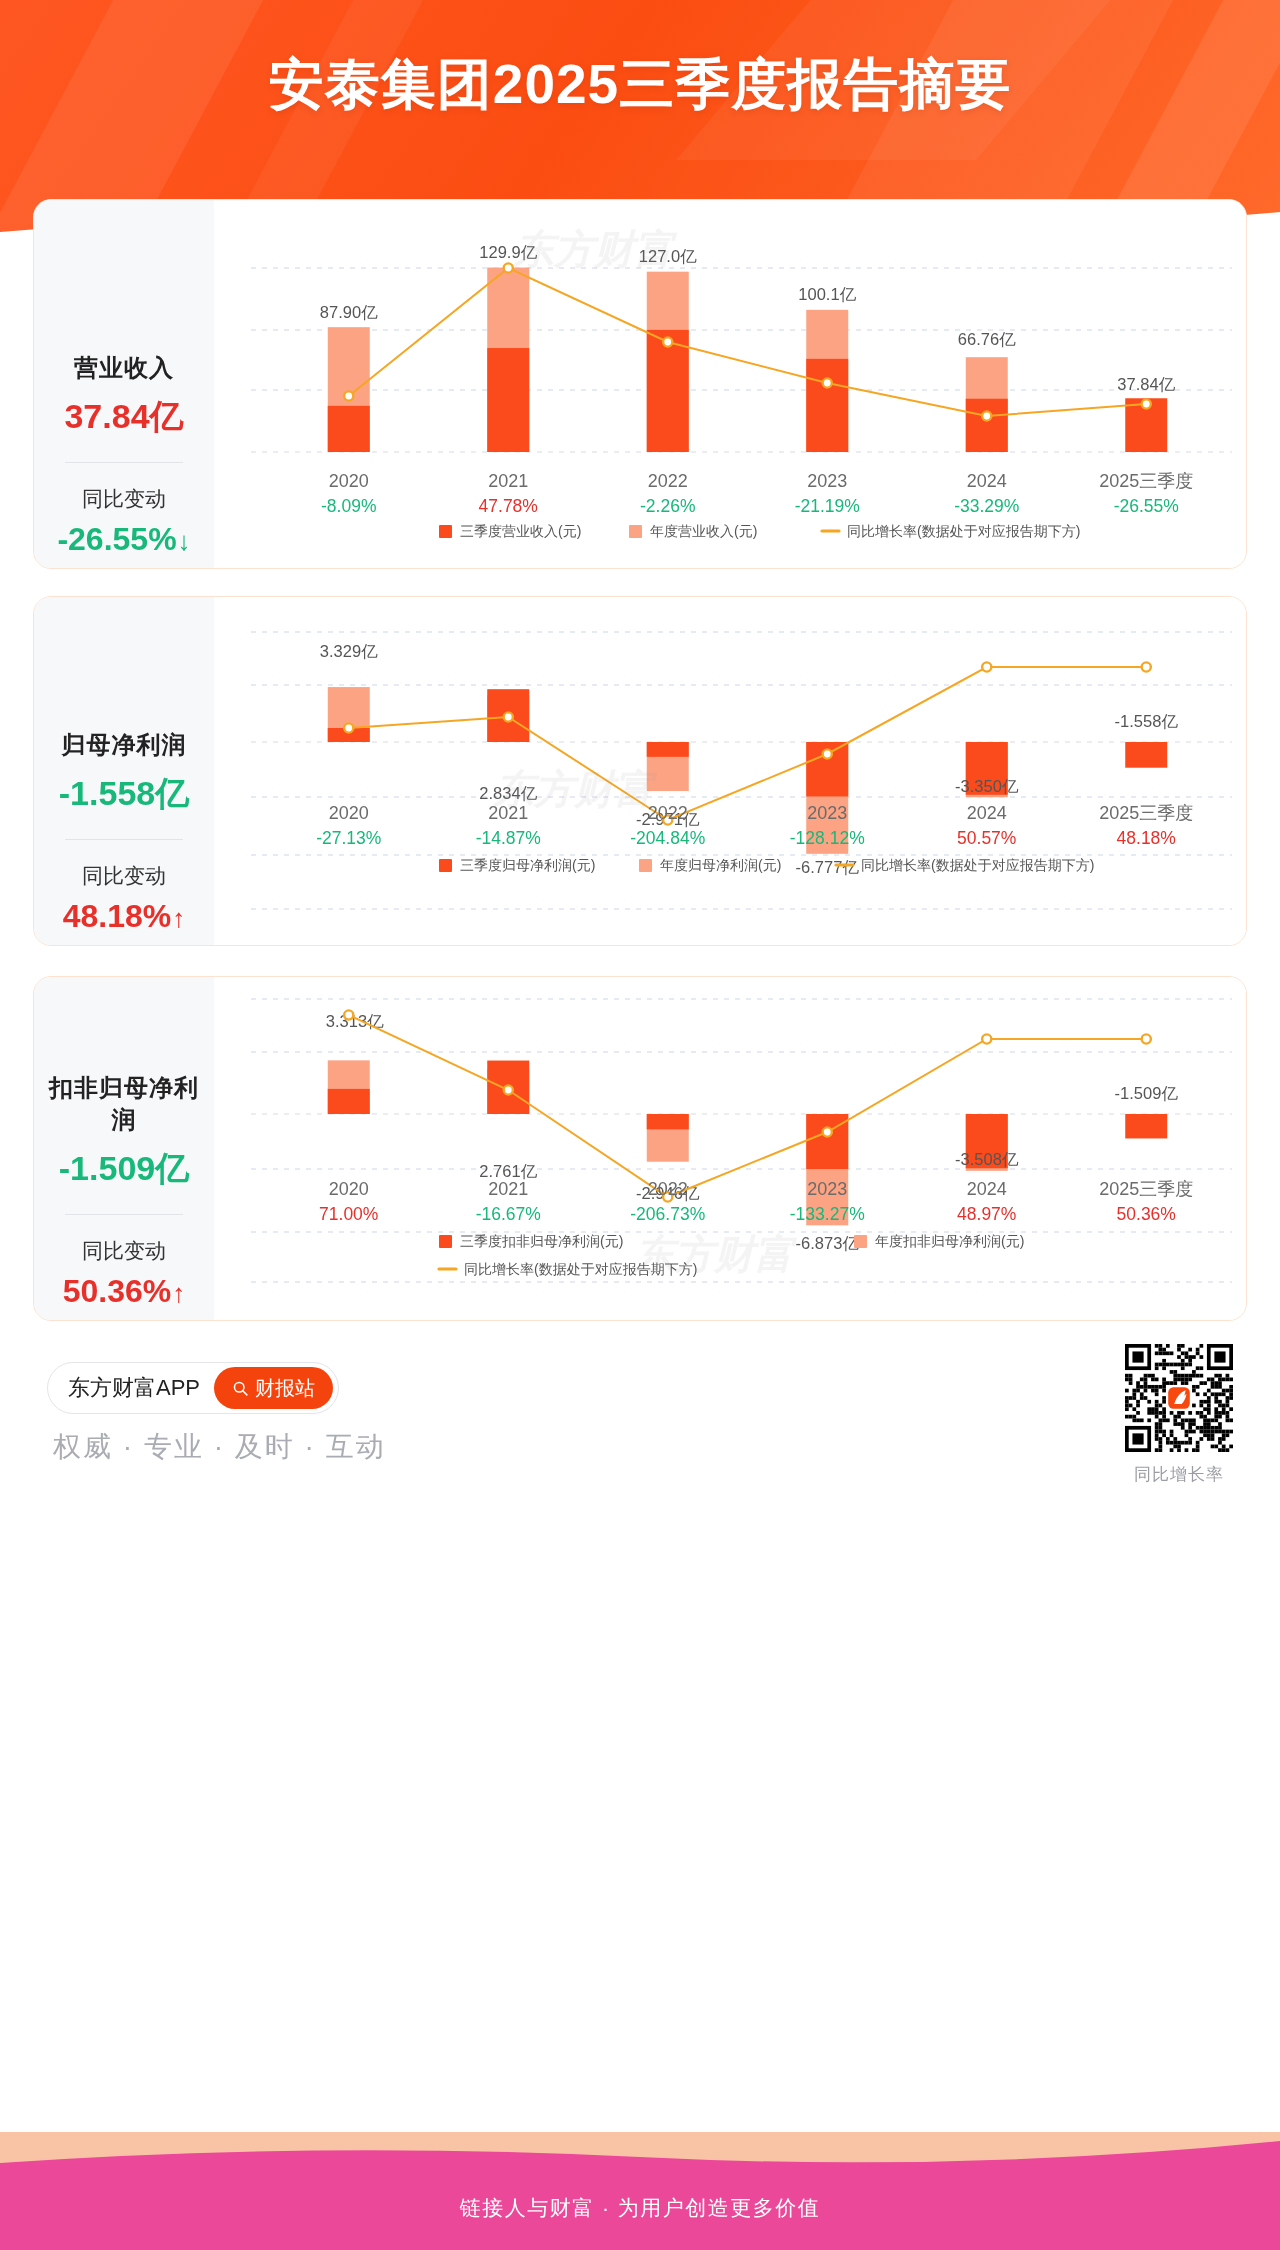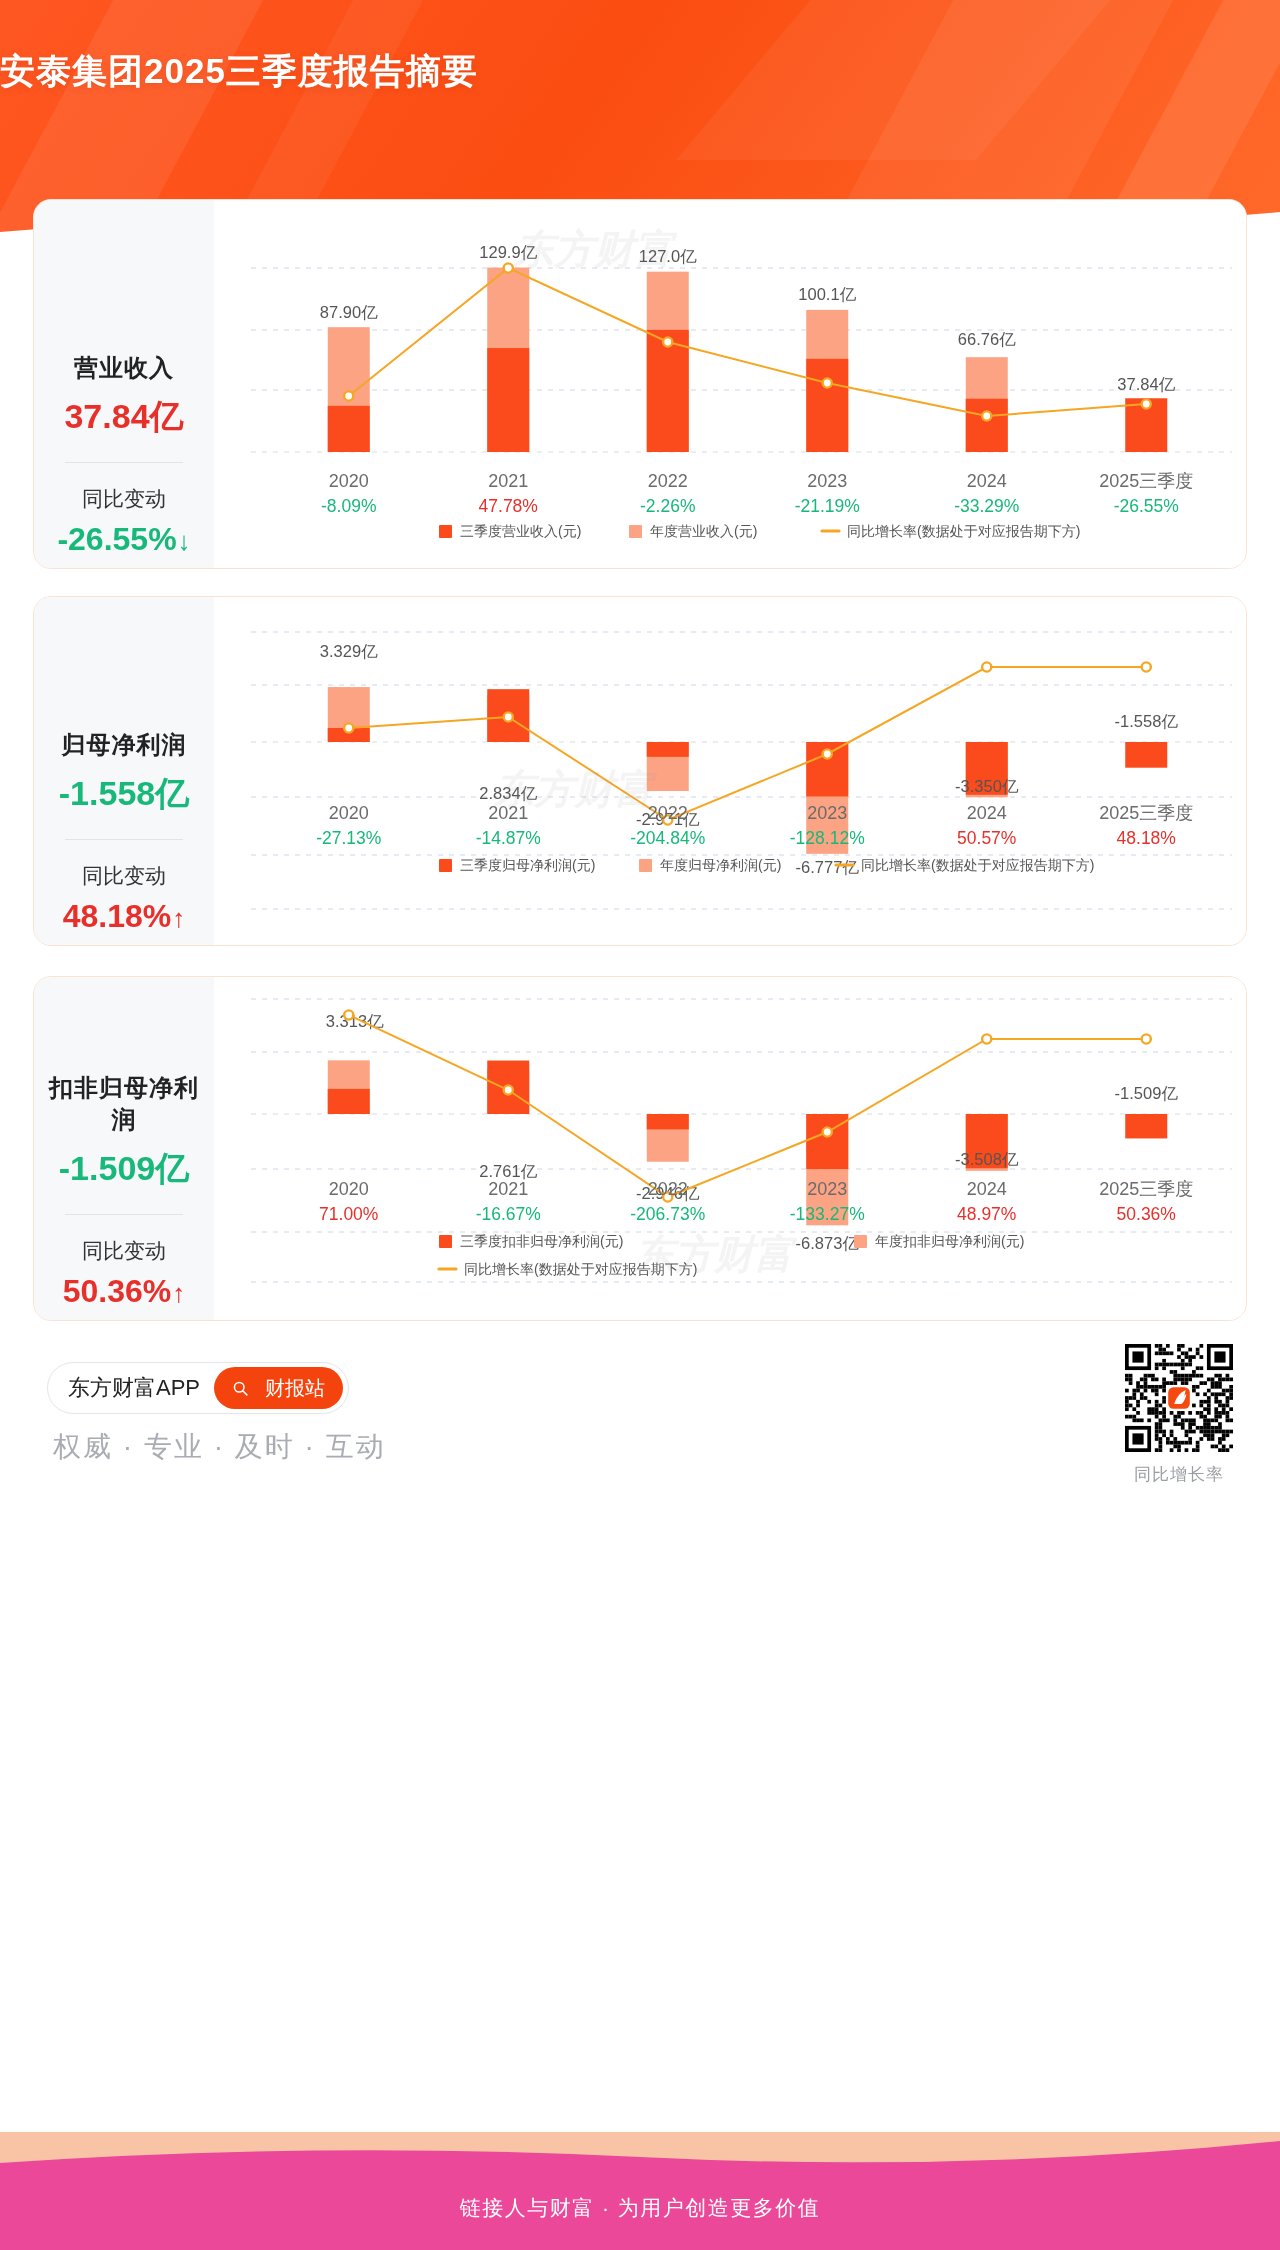--- a/index.html
+++ b/index.html
@@ -18,22 +18,22 @@
     overflow: hidden;
   }
   .hdr-streak { position: absolute; background: rgba(255,255,255,0.07); transform: skewX(-28deg); }
   .s1 { width: 150px; height: 420px; left: 60px;  top: -110px; }
   .s2 { width: 70px;  height: 420px; left: 300px; top: -110px; background: rgba(255,255,255,0.05); }
   .s3 { width: 220px; height: 420px; left: 900px; top: -110px; background: rgba(255,255,255,0.06); }
   .s4 { width: 90px;  height: 420px; left: 1170px;top: -110px; background: rgba(255,255,255,0.09); }
   .s5 { width: 300px; height: 200px; left: 760px; top: -40px;  background: rgba(255,255,255,0.05); transform: skewX(-40deg); }
   .hdr-title {
     position: absolute; top: 48px; left: 0; width: 100%;
-    text-align: left; color: #fff;
-    font-size: 35px; font-weight: bold; letter-spacing: 1px;
+    text-align: center; color: #fff;
+    font-size: 55px; font-weight: bold; letter-spacing: 1px;
     text-shadow: 0 2px 6px rgba(150,40,0,0.18);
   }
   .hdr-sub {
     position: absolute; top: 123px; left: 0; width: 100%;
     text-align: center; color: #fff; font-size: 33px; font-weight: 400;
   }
   .hdr-curve {
     position: absolute; bottom: -2px; left: 0; width: 1280px; height: 60px;
   }
 
@@ -75,21 +75,21 @@
   .app-pill {
     position: absolute; left: 47px; top: 32px;
     height: 52px; border: 1px solid #e3e5e9; border-radius: 26px;
     display: flex; align-items: center; padding-left: 20px; padding-right: 5px;
     background: #fff;
     text-align: right;
   }
   .app-pill-text { font-size: 22px; color: #222; margin-right: 14px; }
   .cbz-btn {
     background: #f5430d; color: #fff; border-radius: 22px;
-    height: 42px; padding: 0 18px; display: flex; align-items: center; gap: 16px;
+    height: 42px; padding: 0 18px; display: flex; align-items: center; gap: 6px;
     font-size: 20px;
   }
   .tagline { position: absolute; left: 53px; top: 98px; font-size: 28px; color: #a9acb3; letter-spacing: 2px; }
   .qr-wrap { position: absolute; right: 47px; top: 14px; text-align: center; }
   .qr-caption { font-size: 17px; color: #9a9da3; margin-top: 7px; letter-spacing: 1px; }
 
   .bottom-bar {
     position: absolute; left: 0; bottom: 0; width: 1280px; height: 118px;
     background: #ec4899; overflow: hidden;
   }

